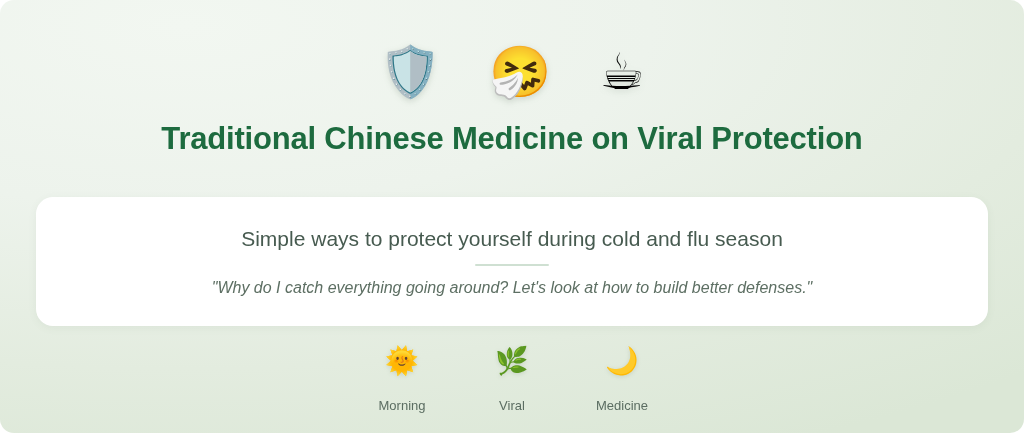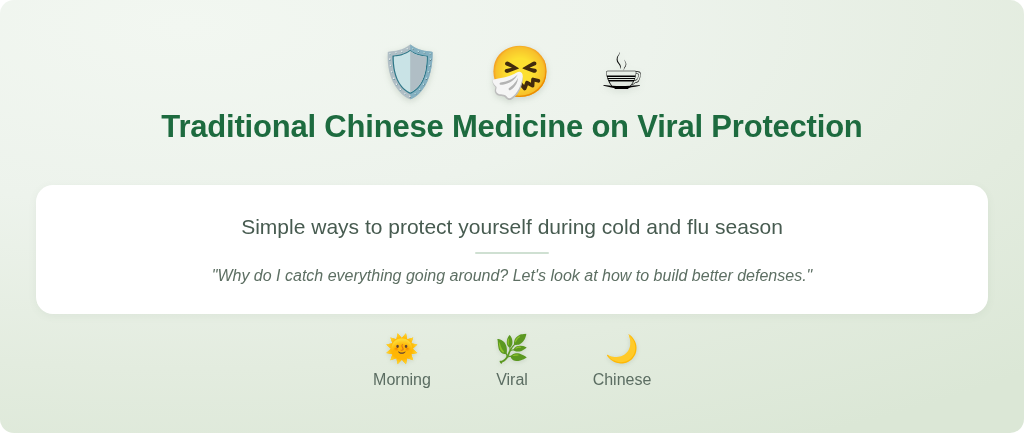--- a/index.html
+++ b/index.html
@@ -41,21 +41,21 @@
   .hero-icon {
     font-size: 50px;
     line-height: 1;
     display: block;
     filter: drop-shadow(0 2px 3px rgba(60, 90, 60, 0.18));
     user-select: none;
   }
 
   
   .title {
-    margin-top: 2px;
+    margin-top: 14px;
     font-size: 31px;
     font-weight: bold;
     letter-spacing: -0.2px;
     color: #1d6b3f;
     text-align: center;
     white-space: nowrap;
   }
 
   
   .card {
@@ -108,22 +108,22 @@
     min-width: 62px;
   }
   .schedule-icon {
     font-size: 27px;
     line-height: 1;
     display: block;
     filter: drop-shadow(0 1px 2px rgba(60, 90, 60, 0.16));
     user-select: none;
   }
   .schedule-label {
-    margin-top: 8px;
-    font-size: 16px;
+    margin-top: 23px;
+    font-size: 13px;
     color: #5b6d62;
     text-align: right;
     white-space: nowrap;
   }
 </style>
 </head>
 <body>
 
 <div class="banner">
 
@@ -148,18 +148,18 @@
       <span class="schedule-label">Morning</span>
     </div>
 
     <div class="schedule-item">
       <span class="schedule-icon">🌿</span>
       <span class="schedule-label">Viral</span>
     </div>
 
     <div class="schedule-item">
       <span class="schedule-icon">🌙</span>
-      <span class="schedule-label">Chinese</span>
+      <span class="schedule-label">Medicine</span>
     </div>
 
   </div>
 
 </div>
 
 </body></html>

